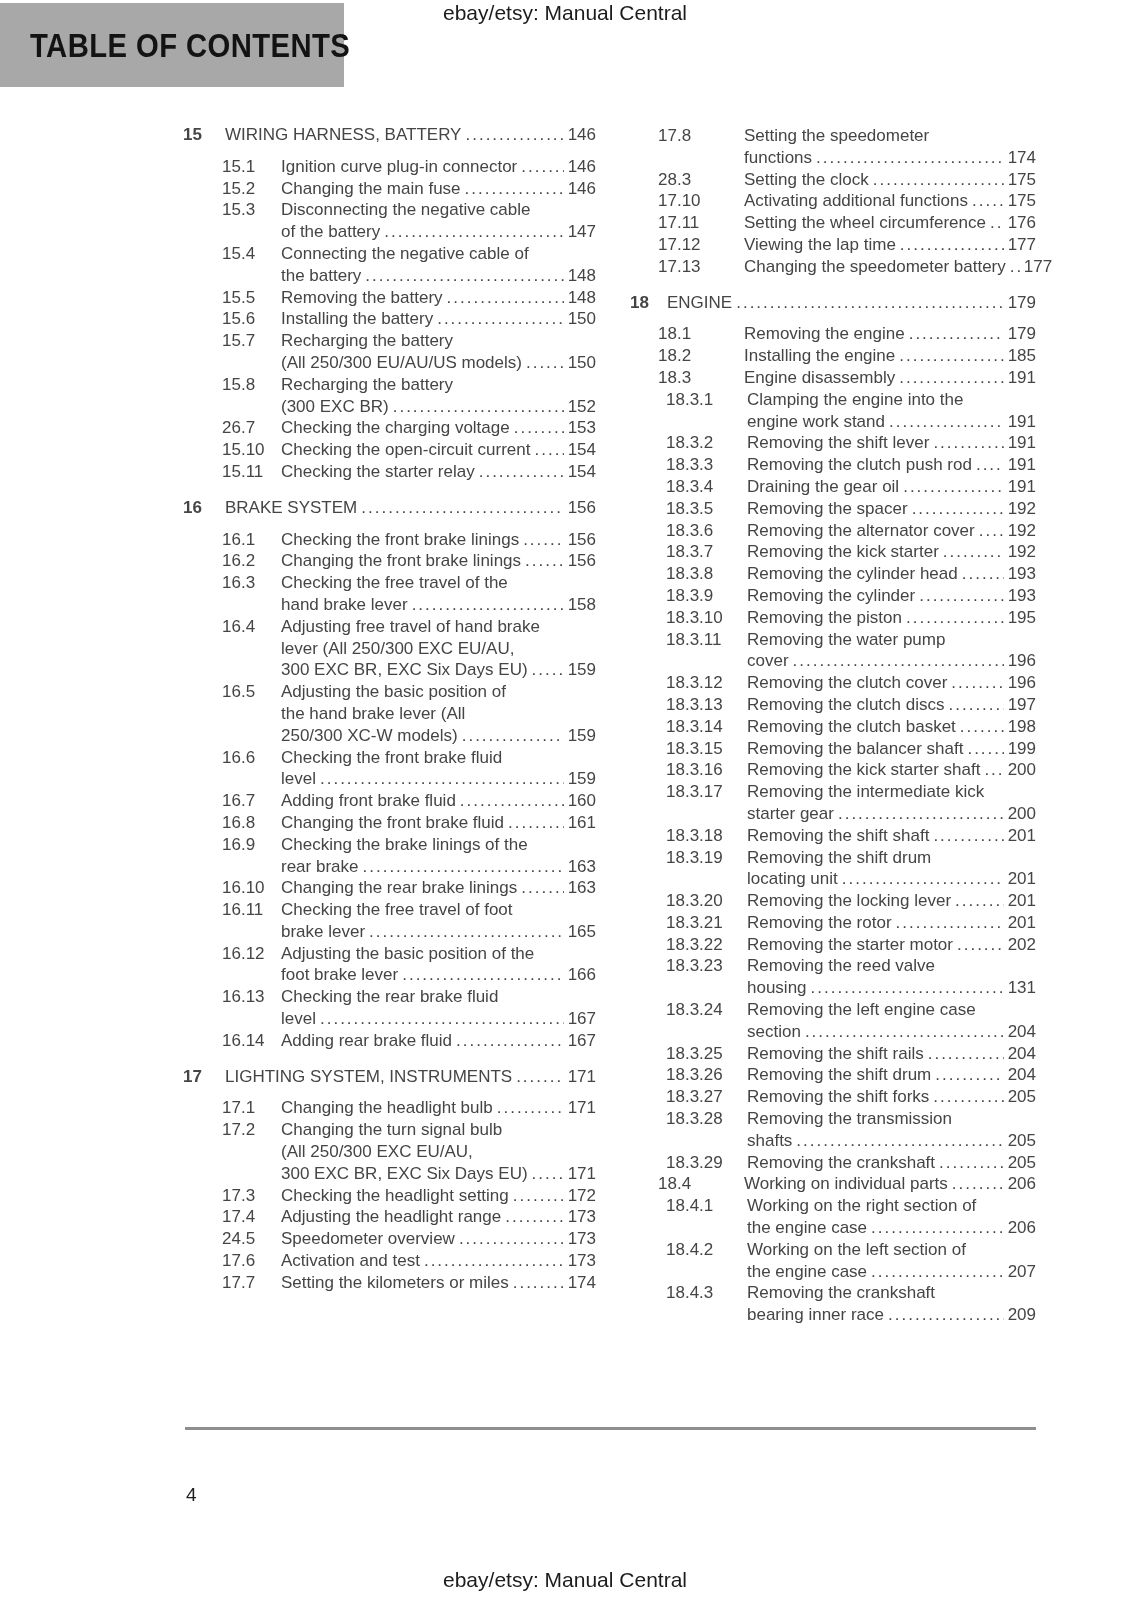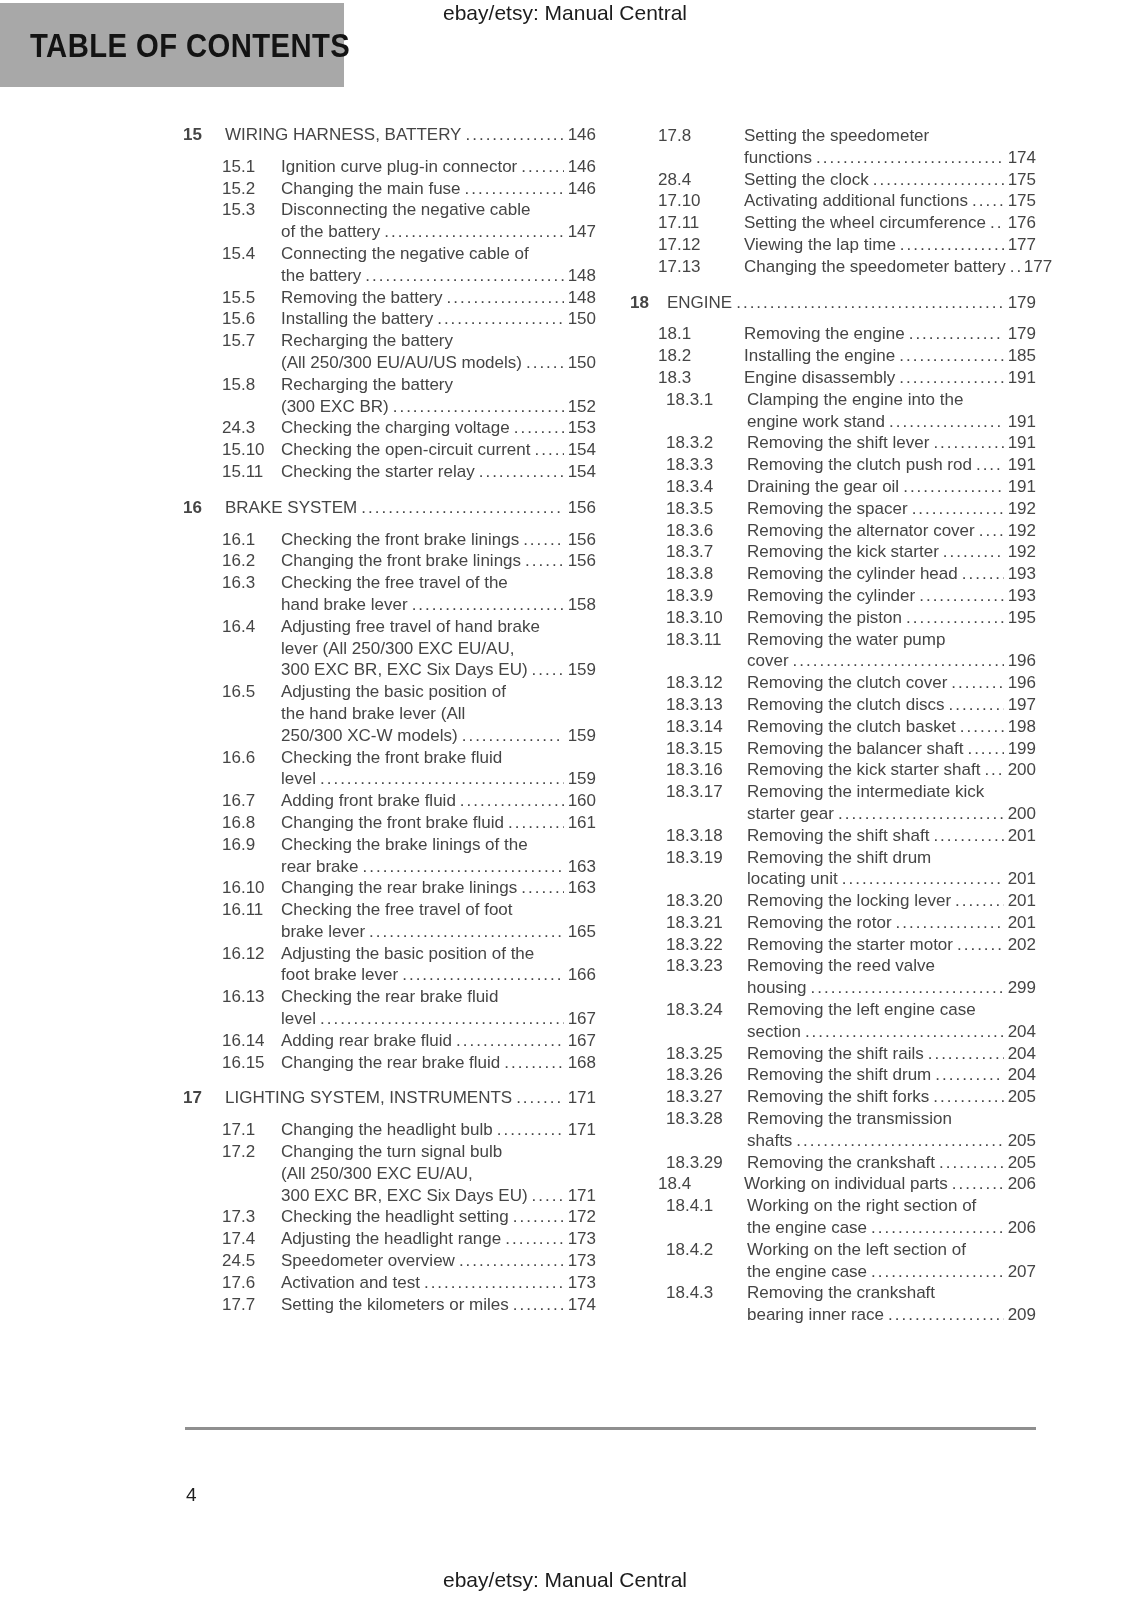--- a/index.html
+++ b/index.html
@@ -183,21 +183,21 @@
         <div class="body">
           <div class="cl">Recharging the battery</div>
           <div class="ll">
             <span class="txt">(300 EXC BR)</span>
             <span class="leader"></span>
             <span class="pg">152</span>
           </div>
         </div>
       </div>
       <div class="row lvl2">
-        <span class="num">24.3</span>
+        <span class="num">26.7</span>
         <div class="body">
           <div class="ll">
             <span class="txt">Checking the charging voltage</span>
             <span class="leader"></span>
             <span class="pg">153</span>
           </div>
         </div>
       </div>
       <div class="row lvl2">
         <span class="num">15.10</span>
@@ -372,30 +372,20 @@
       <div class="row lvl2">
         <span class="num">16.14</span>
         <div class="body">
           <div class="ll">
             <span class="txt">Adding rear brake fluid</span>
             <span class="leader"></span>
             <span class="pg">167</span>
           </div>
         </div>
       </div>
-      <div class="row lvl2">
-        <span class="num">16.15</span>
-        <div class="body">
-          <div class="ll">
-            <span class="txt">Changing the rear brake fluid</span>
-            <span class="leader"></span>
-            <span class="pg">168</span>
-          </div>
-        </div>
-      </div>
       <div class="row lvl1">
         <span class="num">17</span>
         <div class="body">
           <div class="ll">
             <span class="txt">LIGHTING SYSTEM, INSTRUMENTS</span>
             <span class="leader"></span>
             <span class="pg">171</span>
           </div>
         </div>
       </div>
@@ -478,21 +468,21 @@
         <div class="body">
           <div class="cl">Setting the speedometer</div>
           <div class="ll">
             <span class="txt">functions</span>
             <span class="leader"></span>
             <span class="pg">174</span>
           </div>
         </div>
       </div>
       <div class="row lvl2">
-        <span class="num">28.4</span>
+        <span class="num">28.3</span>
         <div class="body">
           <div class="ll">
             <span class="txt">Setting the clock</span>
             <span class="leader"></span>
             <span class="pg">175</span>
           </div>
         </div>
       </div>
       <div class="row lvl2">
         <span class="num">17.10</span>
@@ -798,21 +788,21 @@
           </div>
         </div>
       </div>
       <div class="row lvl3">
         <span class="num">18.3.23</span>
         <div class="body">
           <div class="cl">Removing the reed valve</div>
           <div class="ll">
             <span class="txt">housing</span>
             <span class="leader"></span>
-            <span class="pg">299</span>
+            <span class="pg">131</span>
           </div>
         </div>
       </div>
       <div class="row lvl3">
         <span class="num">18.3.24</span>
         <div class="body">
           <div class="cl">Removing the left engine case</div>
           <div class="ll">
             <span class="txt">section</span>
             <span class="leader"></span>

